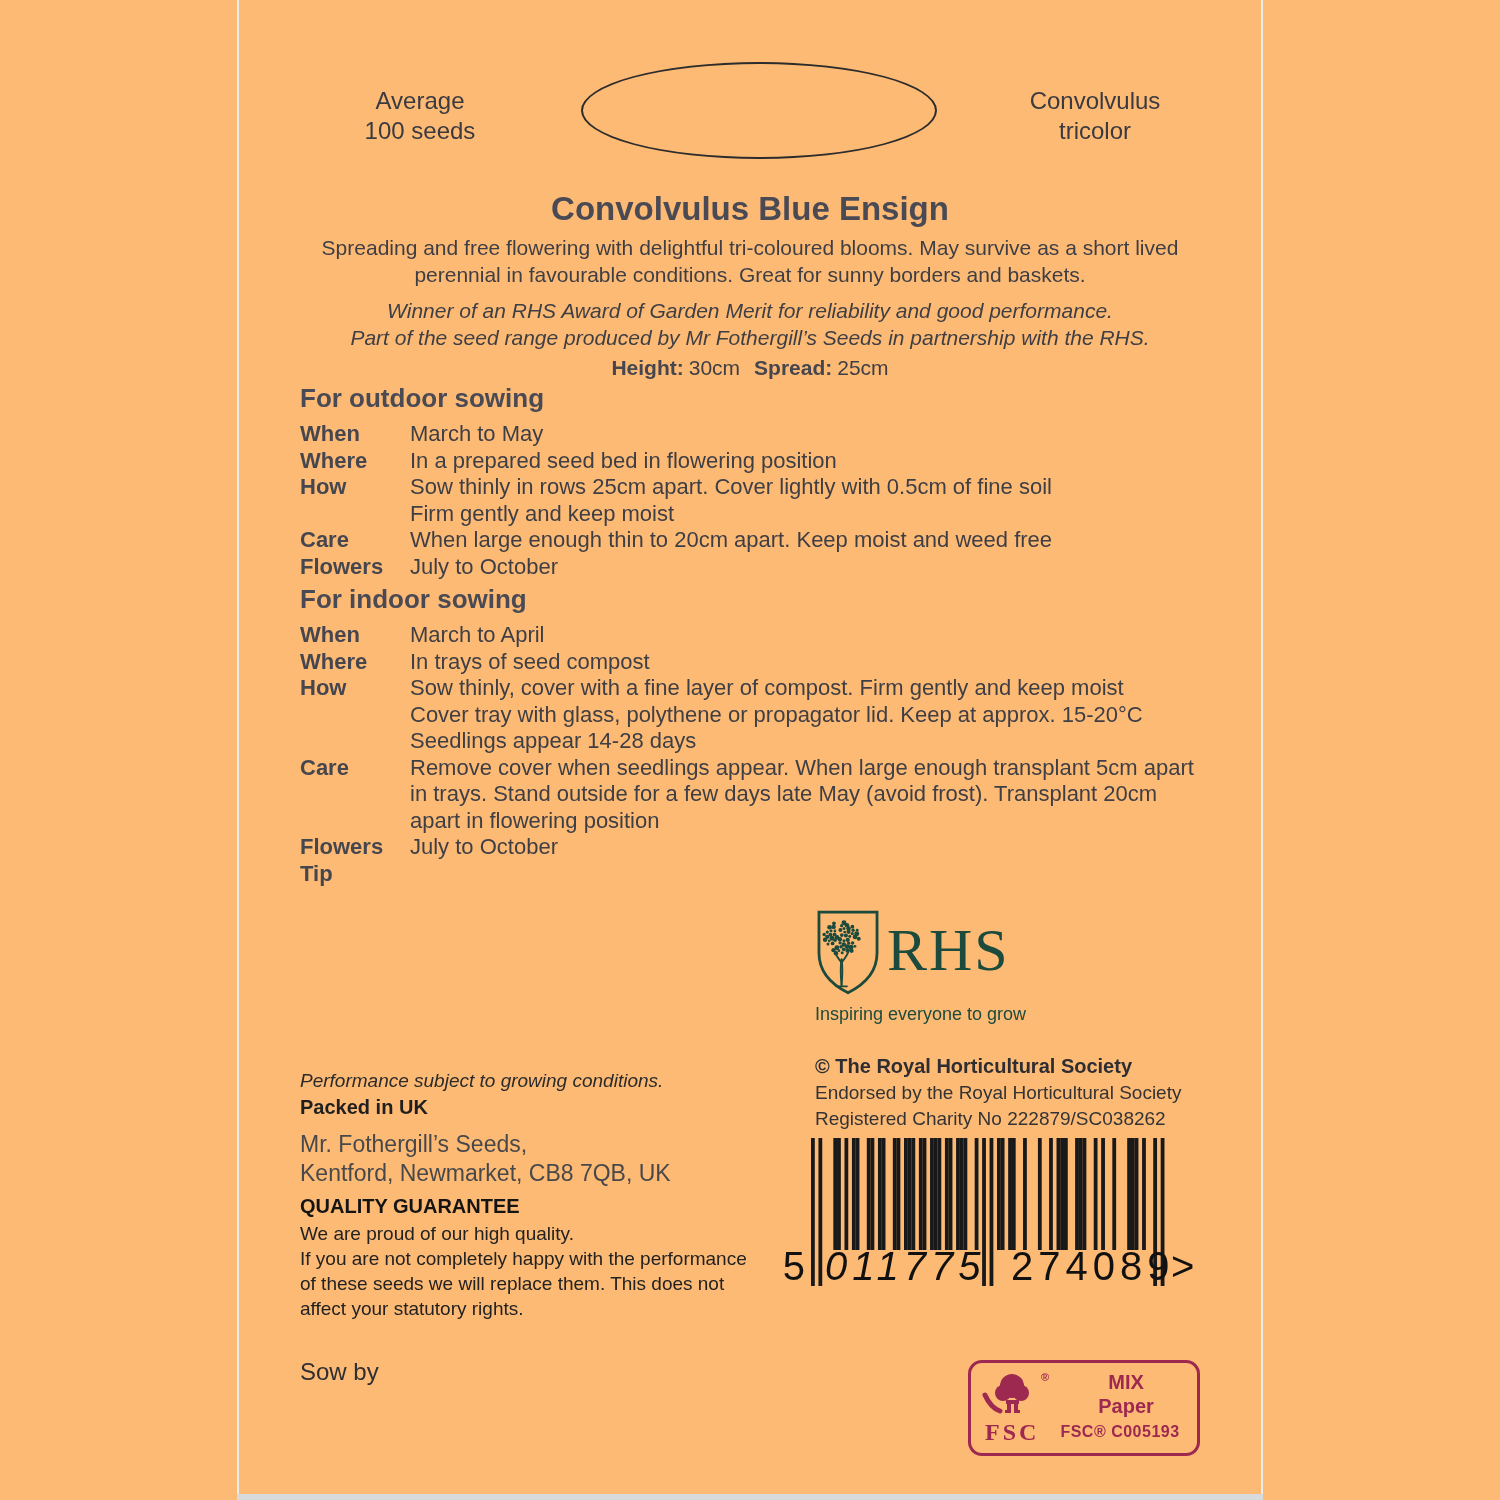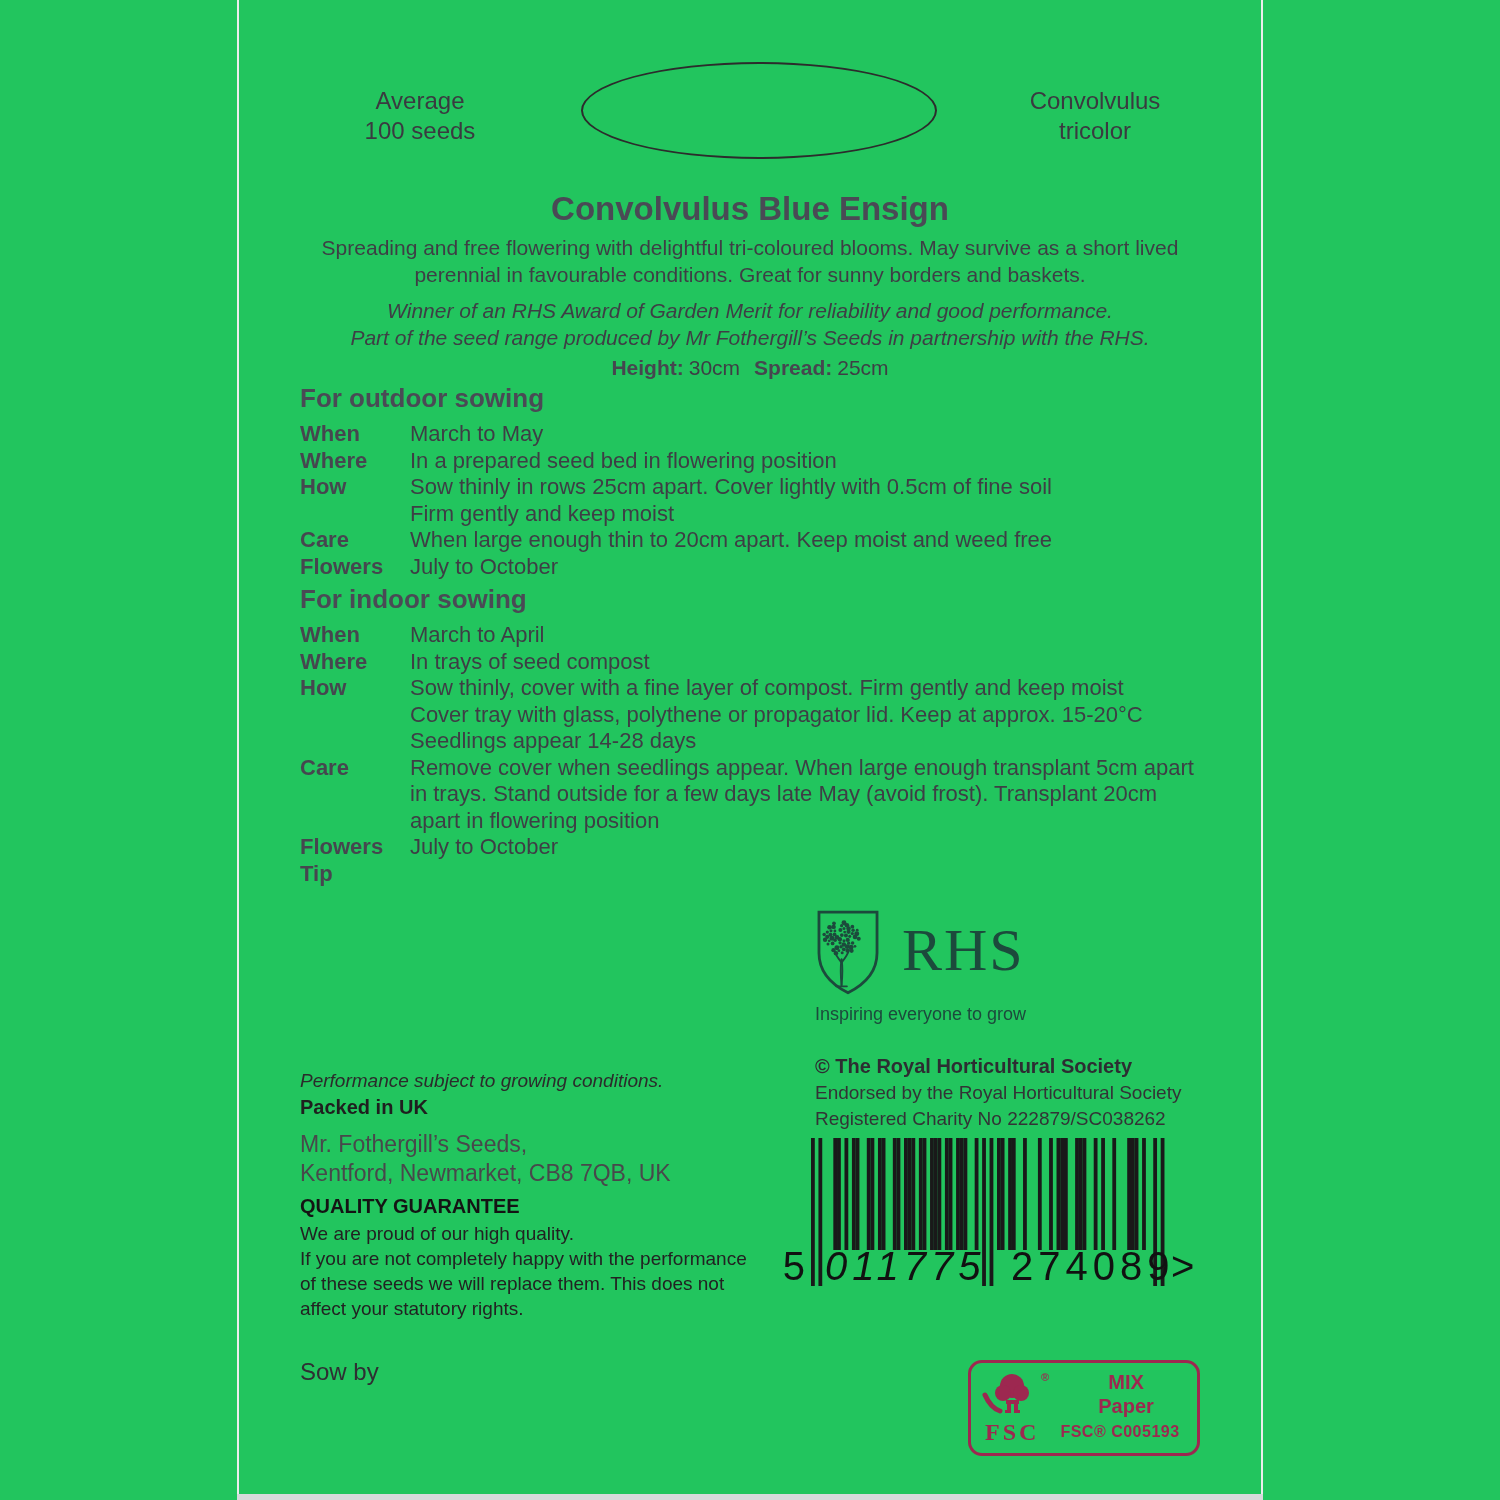--- a/index.html
+++ b/index.html
@@ -1,16 +1,16 @@
 <!DOCTYPE html>
 <html><head>
 <meta charset="utf-8">
 <style>
   html,body{margin:0;padding:0;background:#ffffff;}
-  .page{position:relative;width:1500px;height:1500px;background:#22c55e;overflow:hidden;
+  .page{position:relative;width:1500px;height:1500px;background:#fdba74;overflow:hidden;
         font-family:"Liberation Sans",sans-serif;color:#3e3e45;}
   .abs{position:absolute;}
   .pre{white-space:pre-line;}
   .center{text-align:center;}
 
   
   .edge-line{position:absolute;top:0;width:2px;height:1500px;background:#ededed;}
   .edge-bottom{position:absolute;left:237px;width:1026px;height:6px;top:1494px;background:#d8dadc;}
 
   
@@ -34,21 +34,21 @@
   .outdoor-table{left:300px;top:421px;}
   .indoor-table{left:300px;top:622px;}
   .sow-row{display:grid;grid-template-columns:110px 1fr;}
   .sow-label{font-weight:bold;color:#46464f;}
   .sow-value{color:#3e3e45;white-space:pre-line;}
 
   
   .rhs-block{left:815px;top:910px;width:260px;}
   .rhs-row{display:flex;align-items:center;}
   .rhs-wordmark{font-family:"Liberation Serif",serif;font-size:60px;line-height:60px;
-                color:#1c4a3c;letter-spacing:2px;margin-left:21px;margin-top:-6px;text-align:center;}
+                color:#1c4a3c;letter-spacing:2px;margin-left:6px;margin-top:-6px;text-align:center;}
   .rhs-tagline{font-size:18px;color:#1c4a3c;margin-top:8px;}
 
   .rhs-copy{left:815px;top:1053px;width:430px;}
   .rhs-copy .l1{font-size:20px;font-weight:bold;color:#2d2d32;line-height:27px;}
   .rhs-copy .l2{font-size:19px;color:#333336;line-height:26px;}
 
   
   .performance{left:300px;top:1070px;width:480px;font-size:19px;font-style:italic;color:#2b2b2b;}
   .packed{left:300px;top:1096px;width:480px;font-size:20px;font-weight:bold;color:#1f1f1f;}
   .address{left:300px;top:1130px;width:500px;font-size:23px;line-height:29px;color:#48484b;}

